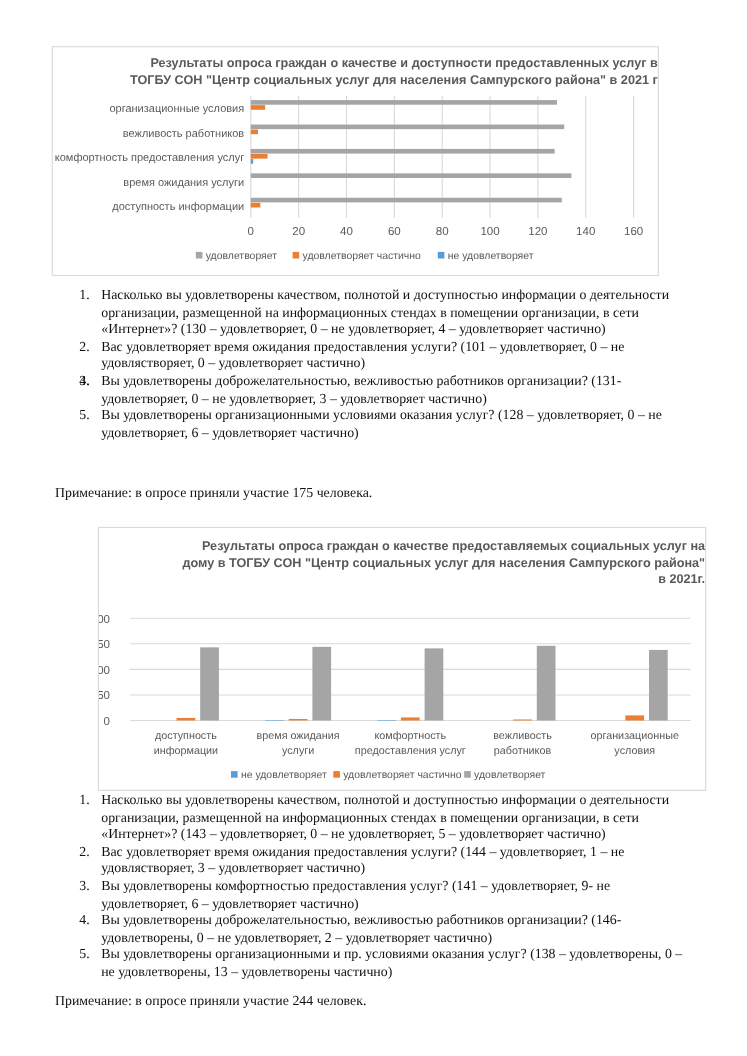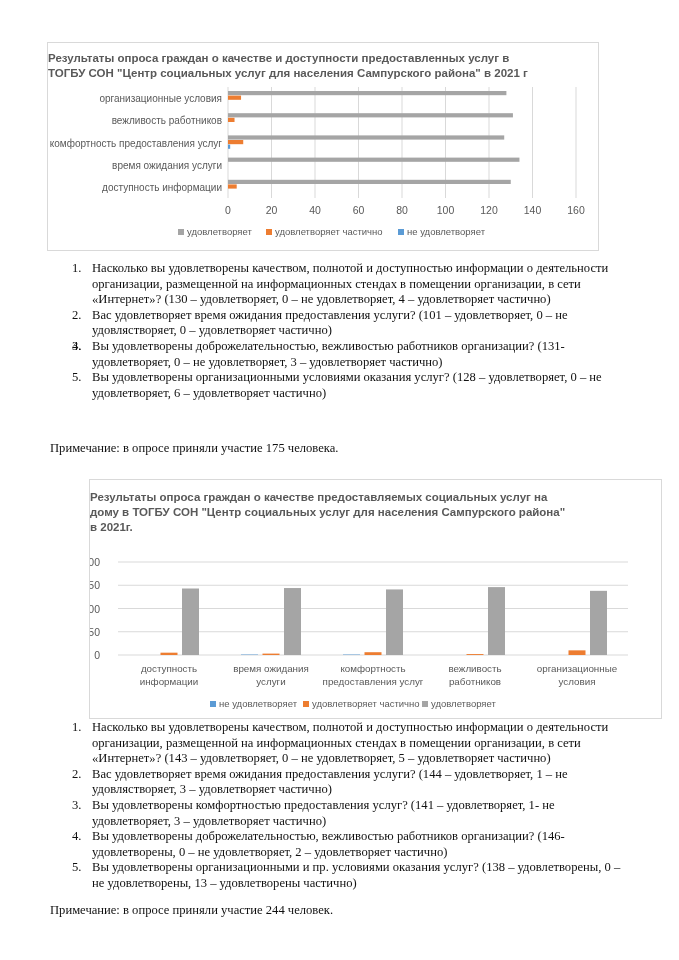--- a/index.html
+++ b/index.html
@@ -1,19 +1,19 @@
 <!DOCTYPE html>
 <html><head>
 <meta charset="utf-8">
 <style>
   html, body { margin: 0; padding: 0; background: #ffffff; }
   body { width: 679px; height: 960px; position: relative; overflow: hidden;
          font-family: "Liberation Serif", serif; color: #111; }
   .chart-box { position: absolute; border: 1px solid #d9d9d9; background: #fff; }
-  .chart-title { position: absolute; left: 0; right: 0; text-align: left;
+  .chart-title { position: absolute; left: 0; right: 0; text-align: right;
                  font-family: "Liberation Sans", sans-serif; font-weight: bold;
                  font-size: 11.5px; color: #595959; line-height: 15px; }
   .chart-box svg { position: absolute; left: 0; top: 0; }
   .chart-box svg text { font-family: "Liberation Sans", sans-serif; fill: #595959; }
   ol.questions { position: absolute; margin: 0; padding-left: 0; list-style: none;
                  font-size: 12.6px; line-height: 15.6px; }
   ol.questions li { position: relative; padding-left: 42px; }
   ol.questions li .num { position: absolute; left: 22px; top: 0; }
   .note { position: absolute; font-size: 12.6px; }
 </style>
@@ -75,21 +75,21 @@
 
 <ol class="questions" id="q1" style="left:50px; top:261px; width:585px;">
     <li><span class="num">1.</span><span>Насколько вы удовлетворены качеством, полнотой и доступностью информации о деятельности организации, размещенной на информационных стендах в помещении организации, в сети «Интернет»? (130 – удовлетворяет, 0 – не удовлетворяет, 4 – удовлетворяет частично)</span></li>
     <li><span class="num">2.</span><span>Вас удовлетворяет время ожидания предоставления услуги? (101 – удовлетворяет, 0 – не удовлястворяет, 0 – удовлетворяет частично)</span></li>
     <li><span class="num">3.</span></li>
     <li><span class="num">4.</span><span>Вы удовлетворены доброжелательностью, вежливостью работников организации? (131- удовлетворяет, 0 – не удовлетворяет, 3 – удовлетворяет частично)</span></li>
     <li><span class="num">5.</span><span>Вы удовлетворены организационными  условиями оказания услуг? (128 – удовлетворяет, 0 – не удовлетворяет, 6 – удовлетворяет частично)</span></li>
   </ol>
 <div class="note" style="left:50px; top:441px;">Примечание: в опросе приняли участие 175 человека.</div>
 
-<div class="chart-box" style="left:89px; top:479px; width:551px; height:238px;padding-left:20px;">
+<div class="chart-box" style="left:89px; top:479px; width:551px; height:238px;">
   <div class="chart-title" style="top:10px;">
     <div>Результаты опроса граждан о качестве предоставляемых социальных услуг на</div>
     <div>дому в ТОГБУ СОН "Центр социальных услуг для населения Сампурского района"</div>
     <div>в 2021г.</div>
   </div>
   <svg id="chart2" width="551" height="238">
       <line x1="28" x2="538" y1="175" y2="175" stroke="#d9d9d9" stroke-width="1"></line>
       <text x="10" y="179" font-size="10.5" text-anchor="end">0</text>
       <line x1="28" x2="538" y1="151.75" y2="151.75" stroke="#d9d9d9" stroke-width="1"></line>
       <text x="10" y="155.75" font-size="10.5" text-anchor="end">50</text>
@@ -129,17 +129,17 @@
       <rect x="213" y="221" width="6" height="6" fill="#ed7d31"></rect>
       <text x="222" y="227" font-size="9.5">удовлетворяет частично</text>
       <rect x="332" y="221" width="6" height="6" fill="#a5a5a5"></rect>
       <text x="341" y="227" font-size="9.5">удовлетворяет</text>
     </svg>
 </div>
 
 <ol class="questions" id="q2" style="left:50px; top:720px; width:585px;">
     <li><span class="num">1.</span><span>Насколько вы удовлетворены качеством, полнотой и доступностью информации о деятельности организации, размещенной на информационных стендах в помещении организации, в сети «Интернет»? (143 – удовлетворяет, 0 – не удовлетворяет, 5 – удовлетворяет частично)</span></li>
     <li><span class="num">2.</span><span>Вас удовлетворяет время ожидания предоставления услуги? (144 – удовлетворяет, 1 – не удовлястворяет, 3 – удовлетворяет частично)</span></li>
-    <li><span class="num">3.</span><span>Вы удовлетворены комфортностью предоставления услуг? (141 – удовлетворяет, 1- не удовлетворяет, 3 – удовлетворяет частично)</span></li>
+    <li><span class="num">3.</span><span>Вы удовлетворены комфортностью предоставления услуг? (141 – удовлетворяет, 9- не удовлетворяет, 6 – удовлетворяет частично)</span></li>
     <li><span class="num">4.</span><span>Вы удовлетворены доброжелательностью, вежливостью работников организации? (146- удовлетворены, 0 – не удовлетворяет, 2 – удовлетворяет частично)</span></li>
     <li><span class="num">5.</span><span>Вы удовлетворены организационными и пр. условиями оказания услуг? (138 – удовлетворены, 0 – не удовлетворены, 13 – удовлетворены частично)</span></li>
   </ol>
 <div class="note" style="left:50px; top:903px;">Примечание: в опросе приняли участие 244 человек.</div>
 
 </body></html>

